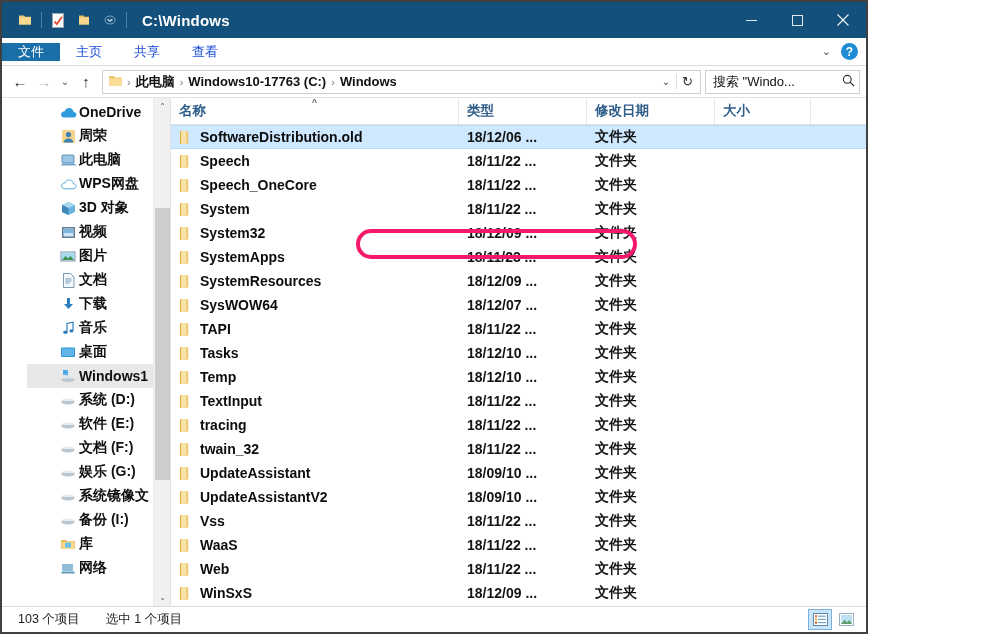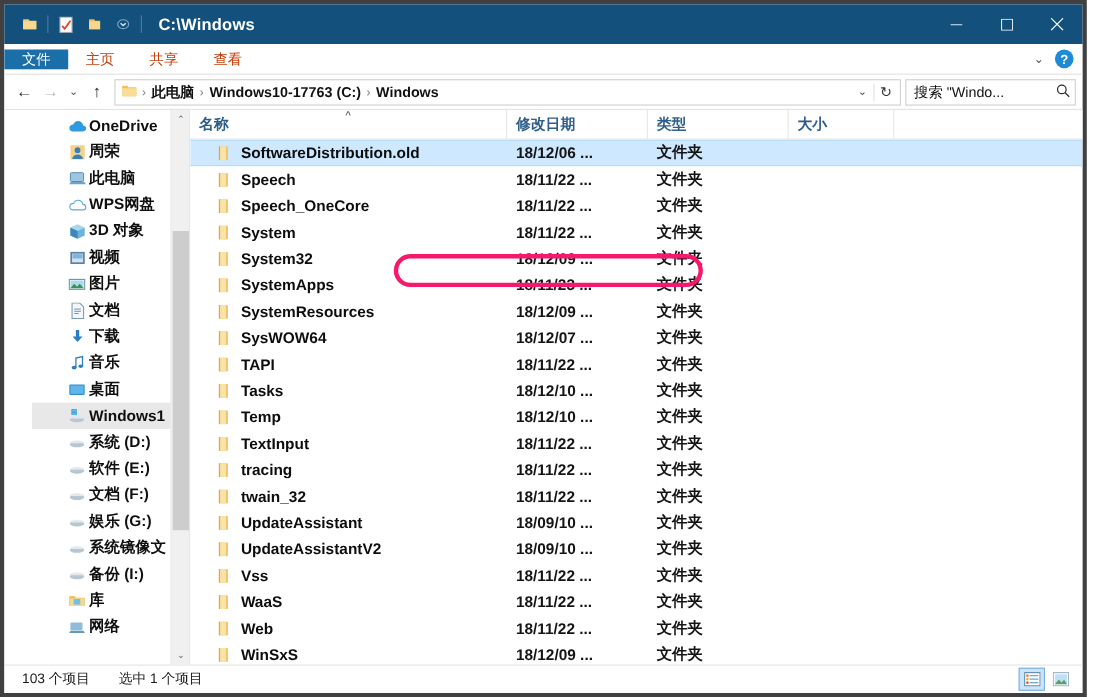--- a/index.html
+++ b/index.html
@@ -2,23 +2,23 @@
 <html><head>
 <meta charset="utf-8">
 <style>
   * { box-sizing: border-box; margin: 0; padding: 0; }
   html, body {
     width: 1000px; height: 634px;
     font-family: "Liberation Sans", "DejaVu Sans", sans-serif;
     overflow: hidden; background: #fff;
   }
   #app {
-    width: 988px; height: 634px;
+    width: 868px; height: 634px;
     display: flex; flex-direction: column;
-    border: 4px solid #404040;
+    border: 2px solid #404040;
     background: #fff;
     position: relative;
   }
 
   
   .titlebar {
     height: 36px; background: #13517c; color: #fff;
     display: flex; align-items: center; flex: 0 0 36px;
   }
   .qat { display: flex; align-items: center; padding-left: 10px; gap: 0px; }
@@ -39,21 +39,21 @@
   }
 
   
   .ribbon {
     height: 28px; flex: 0 0 28px; background: #fff;
     display: flex; align-items: center;
     border-bottom: 1px solid #dcdcdc;
   }
   .tab {
     padding: 0 16px; display: flex; align-items: center;
-    font-size: 13px; color: #c2410c;
+    font-size: 13px; color: #1d4ed8;
   }
   .tab.file { background: #1b6fa8; color: #fff; font-weight: normal; }
   .ribbon-right { margin-left: auto; display: flex; align-items: center; padding-right: 8px; gap: 10px; }
   .chev-ribbon { color: #555; font-size: 11px; }
   .help-icon {
     width: 17px; height: 17px; border-radius: 50%;
     background: #1e8bd4; color: #fff; font-size: 12px; font-weight: bold;
     display: flex; align-items: center; justify-content: center;
   }
 
@@ -157,21 +157,21 @@
   }
 
   .rows { flex: 1; overflow: hidden; }
   .row {
     height: 24px; display: flex; align-items: center;
     font-size: 14px; color: #0d0d0d;
   }
   .row.selected { background: #cde8ff; border-top: 1px solid #b6dcfa; border-bottom: 1px solid #b6dcfa; height: 24px; }
   .cell-name {
     width: 288px; flex: 0 0 288px; display: flex; align-items: center;
-    padding-left: 24px; font-weight: bold; white-space: nowrap; overflow: hidden;
+    padding-left: 7px; font-weight: bold; white-space: nowrap; overflow: hidden;
   }
   .row-folder-ico { width: 22px; flex: 0 0 22px; display: flex; align-items: center; }
   .cell-date {
     width: 128px; flex: 0 0 128px; padding-left: 8px;
     font-weight: bold; color: #141414; white-space: nowrap;
   }
   .cell-type {
     width: 128px; flex: 0 0 128px; padding-left: 8px;
     font-weight: bold; color: #141414; white-space: nowrap;
   }
@@ -518,25 +518,25 @@
       </div>
     </div>
 
     <div class="filepane">
 
       <div class="colheads">
         <div class="ch ch-name">
           <span class="sortmark">^</span>
           <span>名称</span>
         </div>
+        <div class="ch ch-type">
+          <span>类型</span>
+        </div>
         <div class="ch ch-date">
           <span>修改日期</span>
-        </div>
-        <div class="ch ch-type">
-          <span>类型</span>
         </div>
         <div class="ch ch-size">
           <span>大小</span>
         </div>
       </div>
 
       <div class="rows" id="rows-container">
           <div class="row selected" style="background: rgb(205, 232, 255);">
             <div class="cell-name">
               <span class="row-folder-ico">

